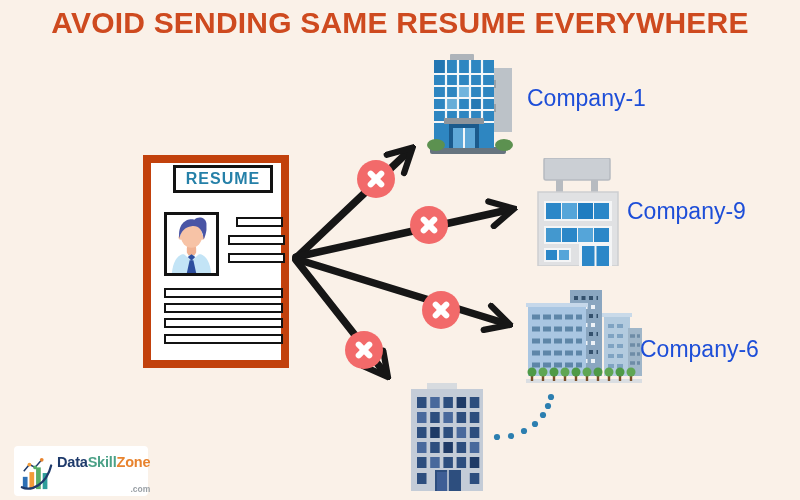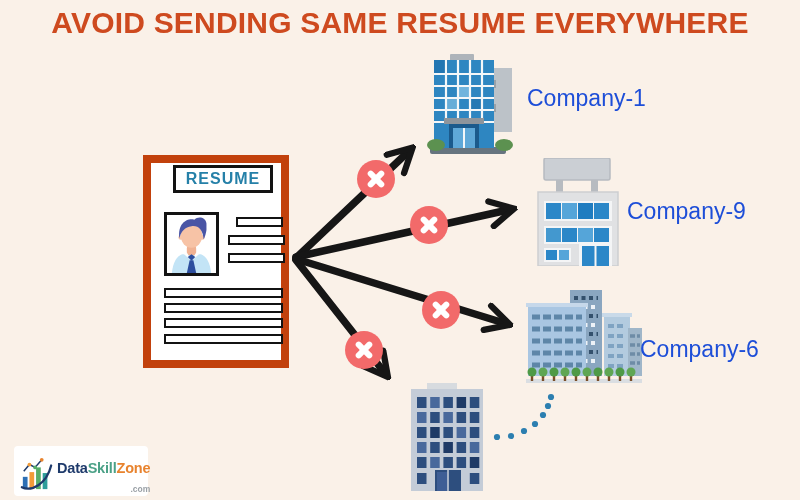--- a/index.html
+++ b/index.html
@@ -45,21 +45,21 @@
   .cl1{left:527px;top:85px;} .cl2{left:627px;top:198px;} .cl3{left:640px;top:336px;} .cl4{left:483px;top:448px;}
   
   .dots{position:absolute;left:488px;top:388px;width:70px;height:56px;}
   
   .logo{position:absolute;left:14px;top:446px;width:134px;height:50px;background:#fff;border-radius:4px;
         display:flex;align-items:flex-end;padding:3px 6px;box-sizing:border-box;}
   .logo-icon{width:34px;height:38px;flex:0 0 auto;}
   .logo-text{margin-left:3px;line-height:1;}
   .logo-line{font-size:14.5px;font-weight:700;letter-spacing:-.2px;}
   .lg-data{color:#1E3A6B;} .lg-skill{color:#4BA187;} .lg-zone{color:#E8832E;}
-  .logo-com{display:block;text-align:right;font-size:8.5px;color:#9AA0A6;font-weight:700;margin-top:9px;}
+  .logo-com{display:block;text-align:right;font-size:8.5px;color:#9AA0A6;font-weight:700;margin-top:15px;}
 </style>
 </head>
 <body>
 
 <div id="canvas">
 
   <h1 class="title">AVOID SENDING SAME RESUME EVERYWHERE</h1>
 
   <div class="resume">
     <div class="resume-header">

